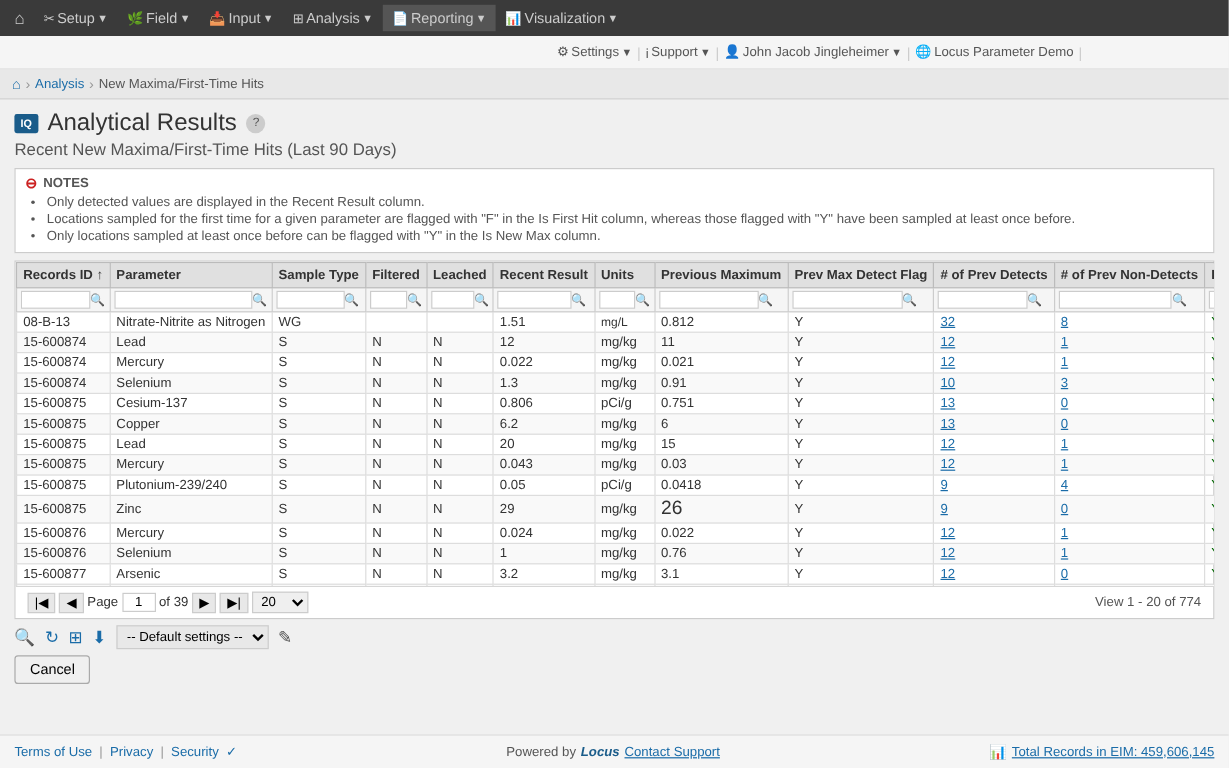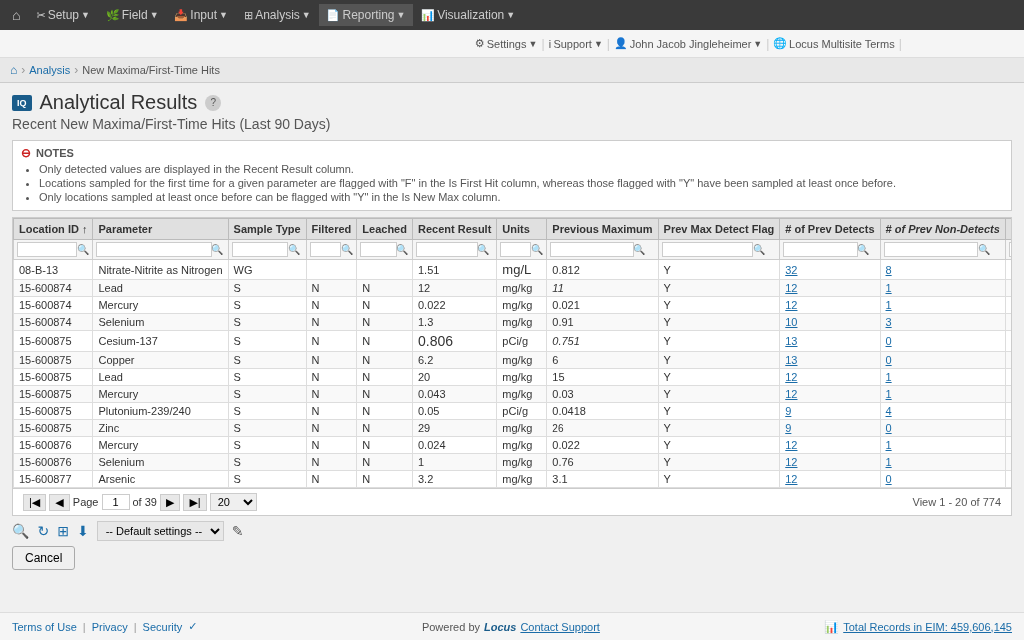--- a/index.html
+++ b/index.html
@@ -62,21 +62,21 @@
     </span>
     <span style="color:#ccc;">|</span>
     <span style="color:#555; font-size:11px; cursor:pointer; display:flex; align-items:center; gap:2px;">
       <span>👤</span>
       <span>John Jacob Jingleheimer</span>
       <span style="font-size:9px;">▼</span>
     </span>
     <span style="color:#ccc;">|</span>
     <span style="color:#555; font-size:11px; cursor:pointer; display:flex; align-items:center; gap:2px;">
       <span>🌐</span>
-      <span>Locus Multisite Terms</span>
+      <span>Locus Parameter Demo</span>
     </span>
     <span style="color:#ccc;">|</span>
     <span style="font-size:11px; color:#555;margin-top:48px;">
       <span>Site:</span>
       <strong>Acme Site Plant</strong>
     </span>
   </div>
 
   <div style="background:#e8e8e8; height:25px; display:flex; align-items:center; padding:0 10px; gap:4px; border-bottom:1px solid #ccc; flex-shrink:0;">
     <span style="color:#1a6ca8; font-size:12px; cursor:pointer;">⌂</span>
@@ -108,31 +108,31 @@
         <li style="font-size:11px; color:#555; margin-bottom:2px;"><span>Only locations sampled at least once before can be flagged with "Y" in the Is New Max column.</span></li>
       </ul>
     </div>
 
     
     <div style="background:white; border:1px solid #ccc; overflow:hidden;">
       <div style="overflow-x:auto; overflow-y:auto; max-height:270px;">
         <table style="width:100%; border-collapse:collapse; font-size:11px; min-width:900px;">
           <thead>
             <tr>
-              <th style="background:#e0e0e0; border:1px solid #bbb; padding:4px 5px; text-align:left; font-size:11px; white-space:nowrap; min-width:70px;">Location ID ↑</th>
+              <th style="background:#e0e0e0; border:1px solid #bbb; padding:4px 5px; text-align:left; font-size:11px; white-space:nowrap; min-width:70px;">Records ID ↑</th>
               <th style="background:#e0e0e0; border:1px solid #bbb; padding:4px 5px; text-align:left; font-size:11px; white-space:nowrap; min-width:120px;">Parameter</th>
               <th style="background:#e0e0e0; border:1px solid #bbb; padding:4px 5px; text-align:left; font-size:11px; white-space:nowrap; min-width:60px;">Sample Type</th>
               <th style="background:#e0e0e0; border:1px solid #bbb; padding:1px 5px; text-align:right; font-size:11px; white-space:nowrap; min-width:50px;margin-left:20px;">Filtered</th>
               <th style="background:#e0e0e0; border:1px solid #bbb; padding:4px 5px; text-align:left; font-size:11px; white-space:nowrap; min-width:50px;">Leached</th>
               <th style="background:#e0e0e0; border:1px solid #bbb; padding:4px 5px; text-align:left; font-size:11px; white-space:nowrap; min-width:75px;">Recent Result</th>
               <th style="background:#e0e0e0; border:1px solid #bbb; padding:4px 5px; text-align:left; font-size:11px; white-space:nowrap; min-width:50px;">Units</th>
               <th style="background:#e0e0e0; border:1px solid #bbb; padding:4px 5px; text-align:left; font-size:11px; white-space:nowrap; min-width:80px;">Previous Maximum</th>
               <th style="background:#e0e0e0; border:1px solid #bbb; padding:4px 5px; text-align:left; font-size:11px; white-space:nowrap; min-width:60px;">Prev Max Detect Flag</th>
               <th style="background:#e0e0e0; border:1px solid #bbb; padding:4px 5px; text-align:left; font-size:11px; white-space:nowrap; min-width:55px;"># of Prev Detects</th>
-              <th style="background:#e0e0e0; border:1px solid #bbb; padding:4px 5px; text-align:left; font-size:11px; white-space:nowrap; min-width:65px;font-style:italic;"># of Prev Non-Detects</th>
+              <th style="background:#e0e0e0; border:1px solid #bbb; padding:4px 5px; text-align:left; font-size:11px; white-space:nowrap; min-width:65px;"># of Prev Non-Detects</th>
               <th style="background:#e0e0e0; border:1px solid #bbb; padding:4px 5px; text-align:left; font-size:11px; white-space:nowrap; min-width:45px;">Is New Max</th>
 
             </tr>
 
             <tr style="background:#f5f5f5;">
               <td style="border:1px solid #ccc; padding:2px 3px;">
                   <div style="display:flex; align-items:center;">
                     <input type="text" style="width: 90%; border: 1px solid rgb(204, 204, 204); padding: 1px 2px; font-size: 10px;">
                     <span style="color:#999; font-size:10px;">🔍</span>
                   </div>
@@ -206,36 +206,36 @@
             </tr>
           </thead>
           <tbody id="table-body">
           <tr>
                 <td style="border: 1px solid rgb(221, 221, 221); padding: 2px 5px; white-space: nowrap; font-size: 11px;">08-B-13</td>
                 <td style="border: 1px solid rgb(221, 221, 221); padding: 2px 5px; white-space: nowrap; font-size: 11px;">Nitrate-Nitrite as Nitrogen</td>
                 <td style="border: 1px solid rgb(221, 221, 221); padding: 2px 5px; white-space: nowrap; font-size: 11px;">WG</td>
                 <td style="border: 1px solid rgb(221, 221, 221); padding: 2px 5px; white-space: nowrap; font-size: 11px;"></td>
                 <td style="border: 1px solid rgb(221, 221, 221); padding: 2px 5px; white-space: nowrap; font-size: 11px;"></td>
                 <td style="border: 1px solid rgb(221, 221, 221); padding: 2px 5px; white-space: nowrap; font-size: 11px;">1.51</td>
-                <td style="border: 1px solid rgb(221, 221, 221); padding: 2px 5px; white-space: nowrap; font-size: 13px;">mg/L</td>
+                <td style="border: 1px solid rgb(221, 221, 221); padding: 2px 5px; white-space: nowrap; font-size: 10px;">mg/L</td>
                 <td style="border: 1px solid rgb(221, 221, 221); padding: 2px 5px; white-space: nowrap; font-size: 11px;">0.812</td>
                 <td style="border: 1px solid rgb(221, 221, 221); padding: 2px 5px; white-space: nowrap; font-size: 11px;">Y</td>
                 <td style="border: 1px solid rgb(221, 221, 221); padding: 2px 5px; white-space: nowrap; font-size: 11px; color: rgb(26, 108, 168); text-decoration: underline;">32</td>
                 <td style="border: 1px solid rgb(221, 221, 221); padding: 2px 5px; white-space: nowrap; font-size: 11px; color: rgb(26, 108, 168); text-decoration: underline;">8</td>
                 <td style="border: 1px solid rgb(221, 221, 221); padding: 2px 5px; white-space: nowrap; font-size: 11px; color: rgb(0, 102, 0);">Y</td>
               </tr>
               <tr style="background: rgb(249, 249, 249);">
                 <td style="border: 1px solid rgb(221, 221, 221); padding: 2px 5px; white-space: nowrap; font-size: 11px;">15-600874</td>
                 <td style="border: 1px solid rgb(221, 221, 221); padding: 2px 5px; white-space: nowrap; font-size: 11px;">Lead</td>
                 <td style="border: 1px solid rgb(221, 221, 221); padding: 2px 5px; white-space: nowrap; font-size: 11px;">S</td>
                 <td style="border: 1px solid rgb(221, 221, 221); padding: 2px 5px; white-space: nowrap; font-size: 11px;">N</td>
                 <td style="border: 1px solid rgb(221, 221, 221); padding: 2px 5px; white-space: nowrap; font-size: 11px;">N</td>
                 <td style="border: 1px solid rgb(221, 221, 221); padding: 2px 5px; white-space: nowrap; font-size: 11px;">12</td>
                 <td style="border: 1px solid rgb(221, 221, 221); padding: 2px 5px; white-space: nowrap; font-size: 11px;">mg/kg</td>
-                <td style="border: 1px solid rgb(221, 221, 221); padding: 2px 5px; white-space: nowrap; font-size: 11px; font-style: italic;">11</td>
+                <td style="border: 1px solid rgb(221, 221, 221); padding: 2px 5px; white-space: nowrap; font-size: 11px;">11</td>
                 <td style="border: 1px solid rgb(221, 221, 221); padding: 2px 5px; white-space: nowrap; font-size: 11px;">Y</td>
                 <td style="border: 1px solid rgb(221, 221, 221); padding: 2px 5px; white-space: nowrap; font-size: 11px; color: rgb(26, 108, 168); text-decoration: underline;">12</td>
                 <td style="border: 1px solid rgb(221, 221, 221); padding: 2px 5px; white-space: nowrap; font-size: 11px; color: rgb(26, 108, 168); text-decoration: underline;">1</td>
                 <td style="border: 1px solid rgb(221, 221, 221); padding: 2px 5px; white-space: nowrap; font-size: 11px; color: rgb(0, 102, 0);">Y</td>
               </tr>
               <tr>
                 <td style="border: 1px solid rgb(221, 221, 221); padding: 2px 5px; white-space: nowrap; font-size: 11px;">15-600874</td>
                 <td style="border: 1px solid rgb(221, 221, 221); padding: 2px 5px; white-space: nowrap; font-size: 11px;">Mercury</td>
                 <td style="border: 1px solid rgb(221, 221, 221); padding: 2px 5px; white-space: nowrap; font-size: 11px;">S</td>
                 <td style="border: 1px solid rgb(221, 221, 221); padding: 2px 5px; white-space: nowrap; font-size: 11px;">N</td>
@@ -261,23 +261,23 @@
                 <td style="border: 1px solid rgb(221, 221, 221); padding: 2px 5px; white-space: nowrap; font-size: 11px; color: rgb(26, 108, 168); text-decoration: underline;">10</td>
                 <td style="border: 1px solid rgb(221, 221, 221); padding: 2px 5px; white-space: nowrap; font-size: 11px; color: rgb(26, 108, 168); text-decoration: underline;">3</td>
                 <td style="border: 1px solid rgb(221, 221, 221); padding: 2px 5px; white-space: nowrap; font-size: 11px; color: rgb(0, 102, 0);">Y</td>
               </tr>
               <tr>
                 <td style="border: 1px solid rgb(221, 221, 221); padding: 2px 5px; white-space: nowrap; font-size: 11px;">15-600875</td>
                 <td style="border: 1px solid rgb(221, 221, 221); padding: 2px 5px; white-space: nowrap; font-size: 11px;">Cesium-137</td>
                 <td style="border: 1px solid rgb(221, 221, 221); padding: 2px 5px; white-space: nowrap; font-size: 11px;">S</td>
                 <td style="border: 1px solid rgb(221, 221, 221); padding: 2px 5px; white-space: nowrap; font-size: 11px;">N</td>
                 <td style="border: 1px solid rgb(221, 221, 221); padding: 2px 5px; white-space: nowrap; font-size: 11px;">N</td>
-                <td style="border: 1px solid rgb(221, 221, 221); padding: 2px 5px; white-space: nowrap; font-size: 14px; margin-left: 48px;">0.806</td>
+                <td style="border: 1px solid rgb(221, 221, 221); padding: 2px 5px; white-space: nowrap; font-size: 11px; margin-left: 48px;">0.806</td>
                 <td style="border: 1px solid rgb(221, 221, 221); padding: 2px 5px; white-space: nowrap; font-size: 11px;">pCi/g</td>
-                <td style="border: 1px solid rgb(221, 221, 221); padding: 2px 5px; white-space: nowrap; font-size: 11px; font-style: italic;">0.751</td>
+                <td style="border: 1px solid rgb(221, 221, 221); padding: 2px 5px; white-space: nowrap; font-size: 11px;">0.751</td>
                 <td style="border: 1px solid rgb(221, 221, 221); padding: 2px 5px; white-space: nowrap; font-size: 11px;">Y</td>
                 <td style="border: 1px solid rgb(221, 221, 221); padding: 2px 5px; white-space: nowrap; font-size: 11px; color: rgb(26, 108, 168); text-decoration: underline;">13</td>
                 <td style="border: 1px solid rgb(221, 221, 221); padding: 2px 5px; white-space: nowrap; font-size: 11px; color: rgb(26, 108, 168); text-decoration: underline;">0</td>
                 <td style="border: 1px solid rgb(221, 221, 221); padding: 2px 5px; white-space: nowrap; font-size: 11px; color: rgb(0, 102, 0);">Y</td>
               </tr>
               <tr style="background: rgb(249, 249, 249);">
                 <td style="border: 1px solid rgb(221, 221, 221); padding: 2px 5px; white-space: nowrap; font-size: 11px;">15-600875</td>
                 <td style="border: 1px solid rgb(221, 221, 221); padding: 2px 5px; white-space: nowrap; font-size: 11px;">Copper</td>
                 <td style="border: 1px solid rgb(221, 221, 221); padding: 2px 5px; white-space: nowrap; font-size: 11px;">S</td>
                 <td style="border: 1px solid rgb(221, 221, 221); padding: 2px 5px; white-space: nowrap; font-size: 11px;">N</td>
@@ -333,21 +333,21 @@
                 <td style="border: 1px solid rgb(221, 221, 221); padding: 2px 5px; white-space: nowrap; font-size: 11px; color: rgb(0, 102, 0);">Y</td>
               </tr>
               <tr style="background: rgb(249, 249, 249);">
                 <td style="border: 1px solid rgb(221, 221, 221); padding: 2px 5px; white-space: nowrap; font-size: 11px;">15-600875</td>
                 <td style="border: 1px solid rgb(221, 221, 221); padding: 2px 5px; white-space: nowrap; font-size: 11px; margin-top: 15px;">Zinc</td>
                 <td style="border: 1px solid rgb(221, 221, 221); padding: 2px 5px; white-space: nowrap; font-size: 11px;">S</td>
                 <td style="border: 1px solid rgb(221, 221, 221); padding: 2px 5px; white-space: nowrap; font-size: 11px;">N</td>
                 <td style="border: 1px solid rgb(221, 221, 221); padding: 2px 5px; white-space: nowrap; font-size: 11px;">N</td>
                 <td style="border: 1px solid rgb(221, 221, 221); padding: 2px 5px; white-space: nowrap; font-size: 11px;">29</td>
                 <td style="border: 1px solid rgb(221, 221, 221); padding: 2px 5px; white-space: nowrap; font-size: 11px;">mg/kg</td>
-                <td style="border: 1px solid rgb(221, 221, 221); padding: 2px 5px; white-space: nowrap; font-size: 10px;">26</td>
+                <td style="border: 1px solid rgb(221, 221, 221); padding: 2px 5px; white-space: nowrap; font-size: 16px;">26</td>
                 <td style="border: 1px solid rgb(221, 221, 221); padding: 2px 5px; white-space: nowrap; font-size: 11px;">Y</td>
                 <td style="border: 1px solid rgb(221, 221, 221); padding: 2px 5px; white-space: nowrap; font-size: 11px; color: rgb(26, 108, 168); text-decoration: underline;">9</td>
                 <td style="border: 1px solid rgb(221, 221, 221); padding: 2px 5px; white-space: nowrap; font-size: 11px; color: rgb(26, 108, 168); text-decoration: underline;">0</td>
                 <td style="border: 1px solid rgb(221, 221, 221); padding: 2px 5px; white-space: nowrap; font-size: 11px; color: rgb(0, 102, 0);">Y</td>
               </tr>
               <tr>
                 <td style="border: 1px solid rgb(221, 221, 221); padding: 2px 5px; white-space: nowrap; font-size: 11px;">15-600876</td>
                 <td style="border: 1px solid rgb(221, 221, 221); padding: 2px 5px; white-space: nowrap; font-size: 11px;">Mercury</td>
                 <td style="border: 1px solid rgb(221, 221, 221); padding: 2px 5px; white-space: nowrap; font-size: 11px;">S</td>
                 <td style="border: 1px solid rgb(221, 221, 221); padding: 2px 5px; white-space: nowrap; font-size: 11px;">N</td>

